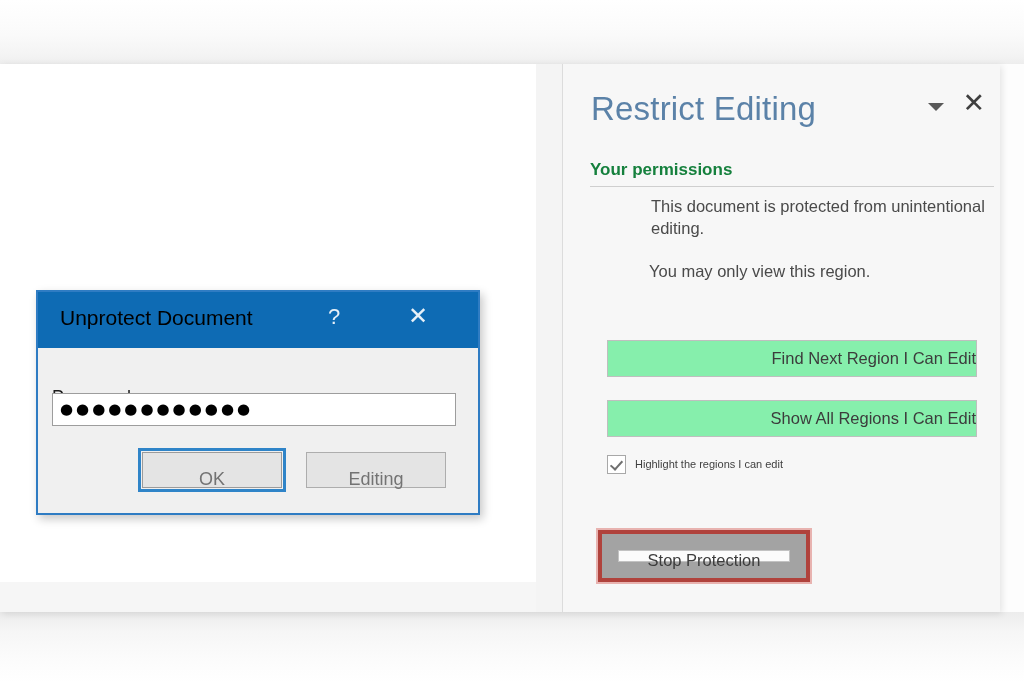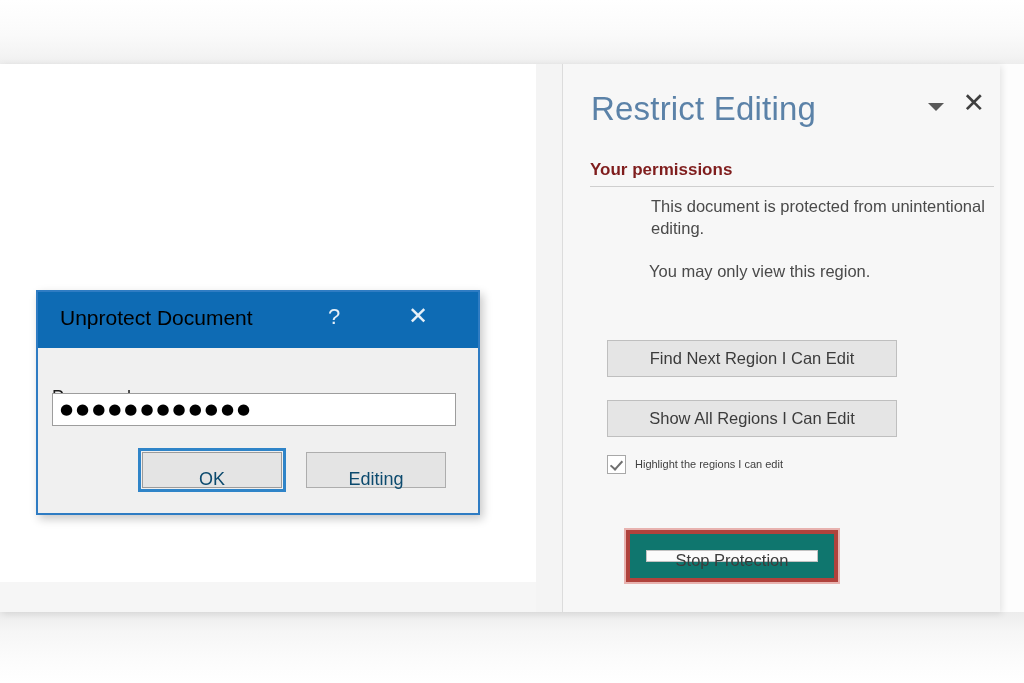--- a/index.html
+++ b/index.html
@@ -112,21 +112,21 @@
     cursor: pointer;
     font-family: "DejaVu Sans", sans-serif;
   }
 
   .section-head {
     position: absolute;
     left: 27px; top: 96px;
     width: 404px;
     font-size: 17px;
     font-weight: bold;
-    color: #7f1d1d;
+    color: #15803d;
   }
   .section-rule {
     position: absolute;
     left: 27px; top: 122px;
     width: 404px; height: 1px;
     background: #cfcfcf;
   }
 
   .pane-text {
     position: absolute;
@@ -135,29 +135,29 @@
     font-size: 16.5px;
     color: #4a4a4a;
     line-height: 22px;
   }
   #pane-text-1 { top: 131px; margin-left: 44px; }
   #pane-text-2 { top: 196px; margin-left: 42px; }
 
   .pane-button {
     position: absolute;
     left: 44px;
-    width: 290px;
+    width: 370px;
     height: 37px;
-    background: #e5e5e5;
+    background: #86efac;
     border: 1px solid #bfbfbf;
     font-family: "Liberation Sans", sans-serif;
     font-size: 16.5px;
     color: #3c3c3c;
     cursor: pointer;
-    text-align: center;
+    text-align: right;
     line-height: 35px;
     box-sizing: border-box;
     padding: 0;
   }
   #btn-find-next { top: 276px; }
   #btn-show-all  { top: 336px; }
 
   #highlight-row {
     position: absolute;
     left: 44px; top: 388px;
@@ -190,24 +190,23 @@
     white-space: nowrap;
   }
 
   
   #stop-protection-wrap {
     position: absolute;
     left: 35px; top: 466px;
     width: 212px; height: 52px;
     border: 4px solid #b0423c;
     outline: 2px solid #e8b3b0;
-    background: #0f766e;
+    background: #a3a3a3;
     box-sizing: border-box;
     padding: 16px;
-    margin-left: 28px;
   }
   #btn-stop-protection {
     width: 100%; height: 100%;
     background: #fbfbfb;
     border: 1px solid #c2c2c2;
     font-family: "Liberation Sans", sans-serif;
     font-size: 16.5px;
     color: #3c3c3c;
     cursor: pointer;
     box-sizing: border-box;
@@ -280,21 +279,21 @@
     cursor: text;
   }
 
   .dialog-btn {
     position: absolute;
     top: 160px;
     width: 140px; height: 36px;
     background: #e4e4e4;
     font-family: "Liberation Sans", sans-serif;
     font-size: 18px;
-    color: #0c4a6e;
+    color: #737373;
     cursor: pointer;
     box-sizing: border-box;
     padding: 16px;
   }
   #dialog-ok {
     left: 104px;
     border: 1px solid #9b9b9b;
     outline: 3px solid #2f84c8;
     outline-offset: 1px;
   }

